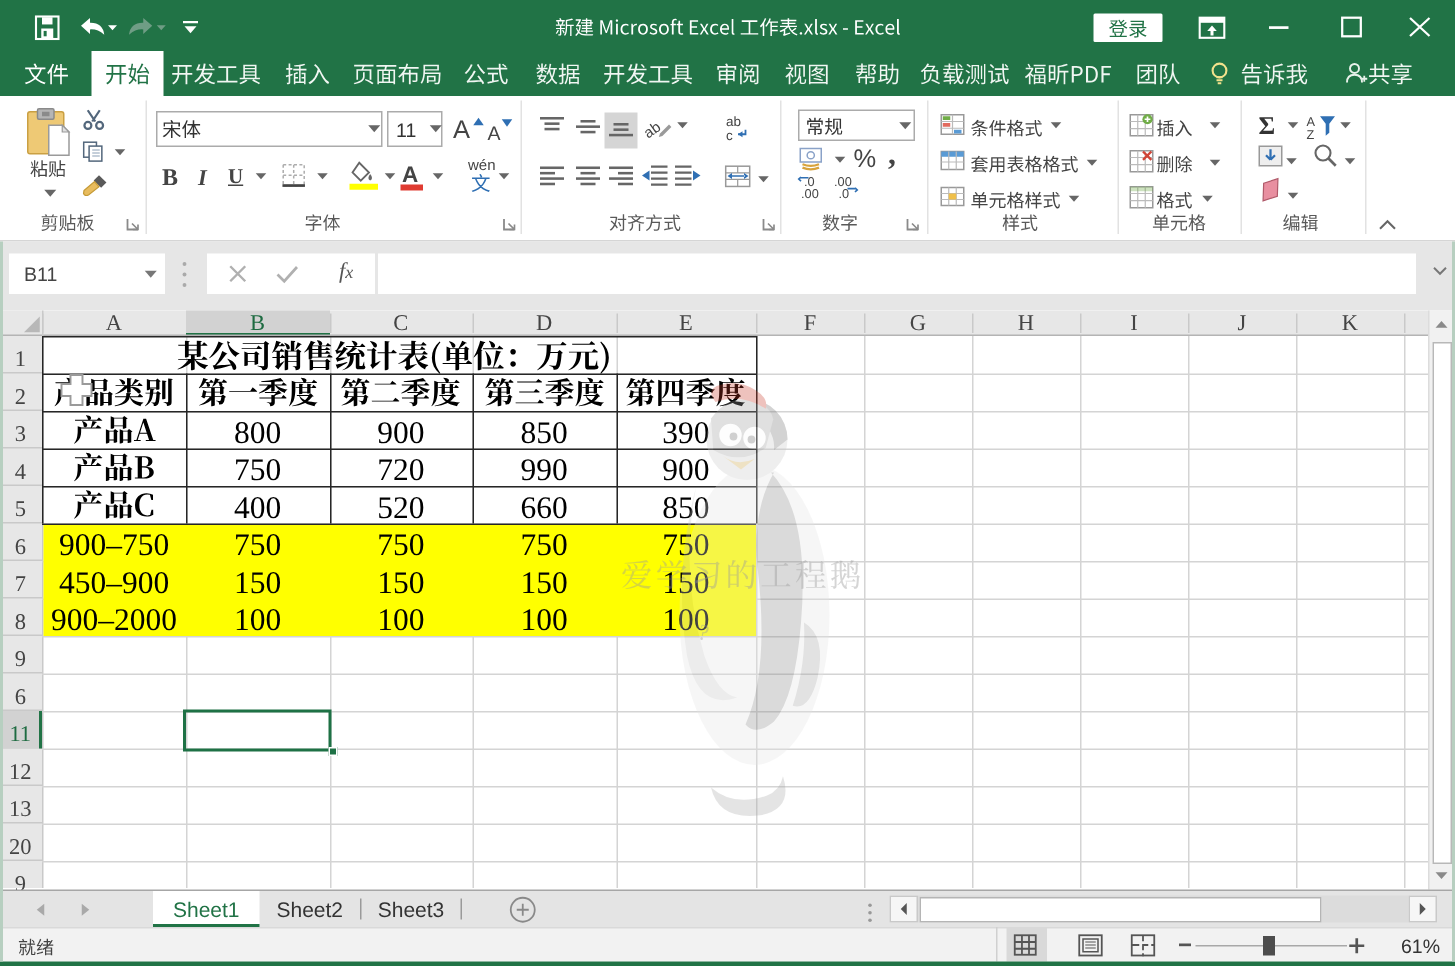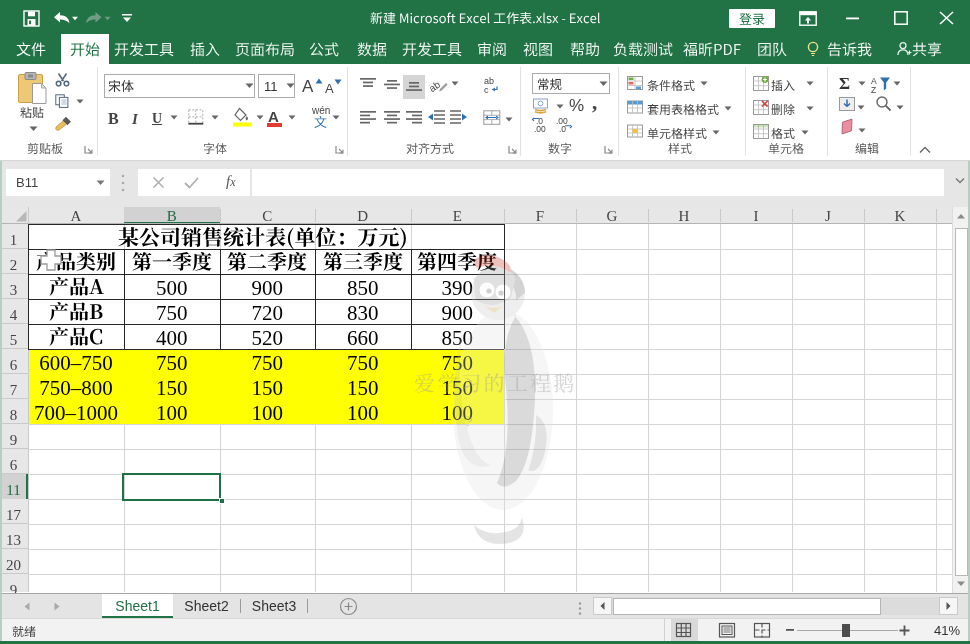--- a/index.html
+++ b/index.html
@@ -507,21 +507,21 @@
 <div style="position:absolute;left:0px;top:257.0px;width:27px;height:16px;font:15px &quot;Liberation Serif&quot;,serif;color:#444;text-align:center">2</div>
 <div style="position:absolute;left:0px;top:282.0px;width:27px;height:16px;font:15px &quot;Liberation Serif&quot;,serif;color:#444;text-align:center">3</div>
 <div style="position:absolute;left:0px;top:307.0px;width:27px;height:16px;font:15px &quot;Liberation Serif&quot;,serif;color:#444;text-align:center">4</div>
 <div style="position:absolute;left:0px;top:332.0px;width:27px;height:16px;font:15px &quot;Liberation Serif&quot;,serif;color:#444;text-align:center">5</div>
 <div style="position:absolute;left:0px;top:357.0px;width:27px;height:16px;font:15px &quot;Liberation Serif&quot;,serif;color:#444;text-align:center">6</div>
 <div style="position:absolute;left:0px;top:382.0px;width:27px;height:16px;font:15px &quot;Liberation Serif&quot;,serif;color:#444;text-align:center">7</div>
 <div style="position:absolute;left:0px;top:407.0px;width:27px;height:16px;font:15px &quot;Liberation Serif&quot;,serif;color:#444;text-align:center">8</div>
 <div style="position:absolute;left:0px;top:432.0px;width:27px;height:16px;font:15px &quot;Liberation Serif&quot;,serif;color:#444;text-align:center">9</div>
 <div style="position:absolute;left:0px;top:457.0px;width:27px;height:16px;font:15px &quot;Liberation Serif&quot;,serif;color:#444;text-align:center">6</div>
 <div style="position:absolute;left:0px;top:482.0px;width:27px;height:16px;font:15px &quot;Liberation Serif&quot;,serif;color:#1e6b41;text-align:center">11</div>
-<div style="position:absolute;left:0px;top:507.0px;width:27px;height:16px;font:15px &quot;Liberation Serif&quot;,serif;color:#444;text-align:center">17</div>
+<div style="position:absolute;left:0px;top:507.0px;width:27px;height:16px;font:15px &quot;Liberation Serif&quot;,serif;color:#444;text-align:center">12</div>
 <div style="position:absolute;left:0px;top:532.0px;width:27px;height:16px;font:15px &quot;Liberation Serif&quot;,serif;color:#444;text-align:center">13</div>
 <div style="position:absolute;left:0px;top:557.0px;width:27px;height:16px;font:15px &quot;Liberation Serif&quot;,serif;color:#444;text-align:center">20</div>
 <div style="position:absolute;left:0px;top:582.0px;width:27px;height:16px;font:15px &quot;Liberation Serif&quot;,serif;color:#444;text-align:center">9</div>
 <div style="position:absolute;left:28px;top:249.0px;width:924px;height:1px;background:#d4d4d4"></div>
 <div style="position:absolute;left:28px;top:274.0px;width:924px;height:1px;background:#d4d4d4"></div>
 <div style="position:absolute;left:28px;top:299.0px;width:924px;height:1px;background:#d4d4d4"></div>
 <div style="position:absolute;left:28px;top:324.0px;width:924px;height:1px;background:#d4d4d4"></div>
 <div style="position:absolute;left:28px;top:349.0px;width:924px;height:1px;background:#d4d4d4"></div>
 <div style="position:absolute;left:28px;top:374.0px;width:924px;height:1px;background:#d4d4d4"></div>
 <div style="position:absolute;left:28px;top:399.0px;width:924px;height:1px;background:#d4d4d4"></div>
@@ -577,47 +577,47 @@
     </svg>
 <svg class="tx" style="left:48.5px;top:294.0px" width="55" height="1">
       <path fill="#000" d="M2.8 -9.2V-9.9L5.5 -9H5.1V-6.7Q5.1 -5.8 5 -4.7Q4.8 -3.6 4.4 -2.4Q3.9 -1.2 3 -0.1Q2.1 1 0.6 1.8L0.4 1.7Q1.5 0.4 2 -1.1Q2.5 -2.5 2.6 -4Q2.8 -5.4 2.8 -6.7V-9ZM16.2 -10.6Q16.2 -10.6 16.4 -10.4Q16.7 -10.2 17 -10Q17.4 -9.7 17.8 -9.4Q18.3 -9 18.6 -8.7Q18.5 -8.6 18.4 -8.5Q18.2 -8.4 18 -8.4H4.2V-9H14.9ZM15.6 -12.6Q15.6 -12.5 15.4 -12.3Q15.2 -12.2 14.9 -12.2Q14.5 -11.7 14 -11Q13.5 -10.4 12.9 -9.8Q12.3 -9.1 11.7 -8.6H11.4Q11.7 -9.2 11.9 -10.1Q12.1 -10.9 12.3 -11.8Q12.5 -12.6 12.7 -13.3ZM5.9 -13.3Q7.2 -12.9 8 -12.4Q8.7 -11.9 9 -11.3Q9.2 -10.8 9.1 -10.3Q9 -9.8 8.7 -9.5Q8.3 -9.2 7.8 -9.2Q7.3 -9.2 6.8 -9.7Q6.8 -10.3 6.6 -10.9Q6.5 -11.5 6.2 -12.1Q6 -12.7 5.7 -13.2ZM16.9 -15.7Q16.9 -15.7 17.1 -15.5Q17.4 -15.3 17.7 -15Q18.1 -14.7 18.5 -14.4Q18.9 -14.1 19.3 -13.8Q19.2 -13.5 18.7 -13.5H1.1L0.9 -14.1H15.6ZM8.4 -17.1Q9.7 -17.1 10.4 -16.8Q11.2 -16.5 11.5 -16Q11.8 -15.6 11.7 -15.2Q11.7 -14.7 11.3 -14.4Q11 -14.1 10.6 -14.1Q10.1 -14.1 9.6 -14.4Q9.5 -15.1 9.1 -15.8Q8.7 -16.5 8.2 -17Z M24.8 -15.5V-16.5L27.2 -15.5H34.1V-15H27.1V-8.8Q27.1 -8.7 26.8 -8.5Q26.5 -8.3 26.1 -8.2Q25.6 -8.1 25.1 -8.1H24.8ZM32.9 -15.5H32.7L33.8 -16.7L36.1 -15Q36 -14.9 35.8 -14.8Q35.5 -14.6 35.2 -14.6V-8.9Q35.2 -8.8 34.9 -8.6Q34.6 -8.5 34.1 -8.4Q33.7 -8.2 33.3 -8.2H32.9ZM26 -10.4H34.1V-9.8H26ZM21.6 -6.8V-7.8L24 -6.8H28V-6.3H23.9V0.9Q23.9 1 23.6 1.1Q23.3 1.3 22.9 1.5Q22.5 1.6 22 1.6H21.6ZM26.8 -6.8H26.6L27.7 -8L29.9 -6.3Q29.8 -6.2 29.6 -6.1Q29.4 -5.9 29.1 -5.9V0.6Q29.1 0.7 28.7 0.8Q28.4 1 28 1.1Q27.6 1.2 27.2 1.2H26.8ZM22.5 -1H27.8V-0.4H22.5ZM30.8 -6.8V-7.8L33.2 -6.8H37.5V-6.3H33.1V0.9Q33.1 1 32.8 1.2Q32.5 1.3 32.1 1.5Q31.7 1.6 31.2 1.6H30.8ZM36.1 -6.8H35.9L37 -8L39.3 -6.3Q39.2 -6.2 39 -6.1Q38.8 -5.9 38.5 -5.9V0.8Q38.5 0.8 38.1 1Q37.8 1.1 37.4 1.2Q36.9 1.3 36.5 1.3H36.1ZM31.6 -1H37.2V-0.4H31.6Z M40.3 0V-0.7L42.3 -0.9H42.6L44.8 -0.7V0ZM41.7 0 46.6 -14.9H48.4L53.4 0H50.6L46.3 -13.1H46.7L46.7 -12.8L42.6 0ZM43.9 -4.8 44 -5.5H50.4L50.5 -4.8ZM48.2 0V-0.7L50.9 -0.9H51.9L54.7 -0.7V0Z"></path>
     </svg>
 <svg class="tx" style="left:48.9px;top:319.0px" width="54" height="1">
       <path fill="#000" d="M2.8 -9.2V-9.9L5.5 -9H5.1V-6.7Q5.1 -5.8 5 -4.7Q4.8 -3.6 4.4 -2.4Q3.9 -1.2 3 -0.1Q2.1 1 0.6 1.8L0.4 1.7Q1.5 0.4 2 -1.1Q2.5 -2.5 2.6 -4Q2.8 -5.4 2.8 -6.7V-9ZM16.2 -10.6Q16.2 -10.6 16.4 -10.4Q16.7 -10.2 17 -10Q17.4 -9.7 17.8 -9.4Q18.3 -9 18.6 -8.7Q18.5 -8.6 18.4 -8.5Q18.2 -8.4 18 -8.4H4.2V-9H14.9ZM15.6 -12.6Q15.6 -12.5 15.4 -12.3Q15.2 -12.2 14.9 -12.2Q14.5 -11.7 14 -11Q13.5 -10.4 12.9 -9.8Q12.3 -9.1 11.7 -8.6H11.4Q11.7 -9.2 11.9 -10.1Q12.1 -10.9 12.3 -11.8Q12.5 -12.6 12.7 -13.3ZM5.9 -13.3Q7.2 -12.9 8 -12.4Q8.7 -11.9 9 -11.3Q9.2 -10.8 9.1 -10.3Q9 -9.8 8.7 -9.5Q8.3 -9.2 7.8 -9.2Q7.3 -9.2 6.8 -9.7Q6.8 -10.3 6.6 -10.9Q6.5 -11.5 6.2 -12.1Q6 -12.7 5.7 -13.2ZM16.9 -15.7Q16.9 -15.7 17.1 -15.5Q17.4 -15.3 17.7 -15Q18.1 -14.7 18.5 -14.4Q18.9 -14.1 19.3 -13.8Q19.2 -13.5 18.7 -13.5H1.1L0.9 -14.1H15.6ZM8.4 -17.1Q9.7 -17.1 10.4 -16.8Q11.2 -16.5 11.5 -16Q11.8 -15.6 11.7 -15.2Q11.7 -14.7 11.3 -14.4Q11 -14.1 10.6 -14.1Q10.1 -14.1 9.6 -14.4Q9.5 -15.1 9.1 -15.8Q8.7 -16.5 8.2 -17Z M24.8 -15.5V-16.5L27.2 -15.5H34.1V-15H27.1V-8.8Q27.1 -8.7 26.8 -8.5Q26.5 -8.3 26.1 -8.2Q25.6 -8.1 25.1 -8.1H24.8ZM32.9 -15.5H32.7L33.8 -16.7L36.1 -15Q36 -14.9 35.8 -14.8Q35.5 -14.6 35.2 -14.6V-8.9Q35.2 -8.8 34.9 -8.6Q34.6 -8.5 34.1 -8.4Q33.7 -8.2 33.3 -8.2H32.9ZM26 -10.4H34.1V-9.8H26ZM21.6 -6.8V-7.8L24 -6.8H28V-6.3H23.9V0.9Q23.9 1 23.6 1.1Q23.3 1.3 22.9 1.5Q22.5 1.6 22 1.6H21.6ZM26.8 -6.8H26.6L27.7 -8L29.9 -6.3Q29.8 -6.2 29.6 -6.1Q29.4 -5.9 29.1 -5.9V0.6Q29.1 0.7 28.7 0.8Q28.4 1 28 1.1Q27.6 1.2 27.2 1.2H26.8ZM22.5 -1H27.8V-0.4H22.5ZM30.8 -6.8V-7.8L33.2 -6.8H37.5V-6.3H33.1V0.9Q33.1 1 32.8 1.2Q32.5 1.3 32.1 1.5Q31.7 1.6 31.2 1.6H30.8ZM36.1 -6.8H35.9L37 -8L39.3 -6.3Q39.2 -6.2 39 -6.1Q38.8 -5.9 38.5 -5.9V0.8Q38.5 0.8 38.1 1Q37.8 1.1 37.4 1.2Q36.9 1.3 36.5 1.3H36.1ZM31.6 -1H37.2V-0.4H31.6Z M40.9 0V-0.7L44 -0.9H44.3V0ZM42.8 0Q42.8 -1.7 42.8 -3.5Q42.8 -5.3 42.8 -7.1V-8Q42.8 -9.7 42.8 -11.4Q42.8 -13.1 42.8 -14.8H45.7Q45.6 -13.1 45.6 -11.4Q45.6 -9.7 45.6 -7.9V-7.5Q45.6 -5.4 45.6 -3.6Q45.6 -1.8 45.7 0ZM44.3 0V-0.7H46.9Q48.6 -0.7 49.6 -1.6Q50.6 -2.4 50.6 -4Q50.6 -5.7 49.6 -6.6Q48.7 -7.4 46.7 -7.4H44.3V-8.1H46.6Q48.2 -8.1 49.1 -8.9Q49.9 -9.7 49.9 -11.3Q49.9 -12.6 49.2 -13.3Q48.5 -14.1 46.8 -14.1H44.3V-14.8H47.6Q49.4 -14.8 50.5 -14.4Q51.6 -13.9 52.1 -13.1Q52.6 -12.4 52.6 -11.3Q52.6 -10.5 52.2 -9.8Q51.7 -9 50.7 -8.5Q49.6 -8 47.7 -7.8L47.8 -7.9Q49.8 -7.8 51.1 -7.3Q52.3 -6.8 52.9 -6Q53.5 -5.2 53.5 -4.1Q53.5 -3.3 53.2 -2.6Q52.9 -1.9 52.1 -1.3Q51.4 -0.7 50.2 -0.4Q48.9 0 47.1 0ZM40.9 -14.2V-14.8H44.3V-13.9H44Z"></path>
     </svg>
 <svg class="tx" style="left:49.0px;top:344.0px" width="54" height="1">
       <path fill="#000" d="M2.8 -9.2V-9.9L5.5 -9H5.1V-6.7Q5.1 -5.8 5 -4.7Q4.8 -3.6 4.4 -2.4Q3.9 -1.2 3 -0.1Q2.1 1 0.6 1.8L0.4 1.7Q1.5 0.4 2 -1.1Q2.5 -2.5 2.6 -4Q2.8 -5.4 2.8 -6.7V-9ZM16.2 -10.6Q16.2 -10.6 16.4 -10.4Q16.7 -10.2 17 -10Q17.4 -9.7 17.8 -9.4Q18.3 -9 18.6 -8.7Q18.5 -8.6 18.4 -8.5Q18.2 -8.4 18 -8.4H4.2V-9H14.9ZM15.6 -12.6Q15.6 -12.5 15.4 -12.3Q15.2 -12.2 14.9 -12.2Q14.5 -11.7 14 -11Q13.5 -10.4 12.9 -9.8Q12.3 -9.1 11.7 -8.6H11.4Q11.7 -9.2 11.9 -10.1Q12.1 -10.9 12.3 -11.8Q12.5 -12.6 12.7 -13.3ZM5.9 -13.3Q7.2 -12.9 8 -12.4Q8.7 -11.9 9 -11.3Q9.2 -10.8 9.1 -10.3Q9 -9.8 8.7 -9.5Q8.3 -9.2 7.8 -9.2Q7.3 -9.2 6.8 -9.7Q6.8 -10.3 6.6 -10.9Q6.5 -11.5 6.2 -12.1Q6 -12.7 5.7 -13.2ZM16.9 -15.7Q16.9 -15.7 17.1 -15.5Q17.4 -15.3 17.7 -15Q18.1 -14.7 18.5 -14.4Q18.9 -14.1 19.3 -13.8Q19.2 -13.5 18.7 -13.5H1.1L0.9 -14.1H15.6ZM8.4 -17.1Q9.7 -17.1 10.4 -16.8Q11.2 -16.5 11.5 -16Q11.8 -15.6 11.7 -15.2Q11.7 -14.7 11.3 -14.4Q11 -14.1 10.6 -14.1Q10.1 -14.1 9.6 -14.4Q9.5 -15.1 9.1 -15.8Q8.7 -16.5 8.2 -17Z M24.8 -15.5V-16.5L27.2 -15.5H34.1V-15H27.1V-8.8Q27.1 -8.7 26.8 -8.5Q26.5 -8.3 26.1 -8.2Q25.6 -8.1 25.1 -8.1H24.8ZM32.9 -15.5H32.7L33.8 -16.7L36.1 -15Q36 -14.9 35.8 -14.8Q35.5 -14.6 35.2 -14.6V-8.9Q35.2 -8.8 34.9 -8.6Q34.6 -8.5 34.1 -8.4Q33.7 -8.2 33.3 -8.2H32.9ZM26 -10.4H34.1V-9.8H26ZM21.6 -6.8V-7.8L24 -6.8H28V-6.3H23.9V0.9Q23.9 1 23.6 1.1Q23.3 1.3 22.9 1.5Q22.5 1.6 22 1.6H21.6ZM26.8 -6.8H26.6L27.7 -8L29.9 -6.3Q29.8 -6.2 29.6 -6.1Q29.4 -5.9 29.1 -5.9V0.6Q29.1 0.7 28.7 0.8Q28.4 1 28 1.1Q27.6 1.2 27.2 1.2H26.8ZM22.5 -1H27.8V-0.4H22.5ZM30.8 -6.8V-7.8L33.2 -6.8H37.5V-6.3H33.1V0.9Q33.1 1 32.8 1.2Q32.5 1.3 32.1 1.5Q31.7 1.6 31.2 1.6H30.8ZM36.1 -6.8H35.9L37 -8L39.3 -6.3Q39.2 -6.2 39 -6.1Q38.8 -5.9 38.5 -5.9V0.8Q38.5 0.8 38.1 1Q37.8 1.1 37.4 1.2Q36.9 1.3 36.5 1.3H36.1ZM31.6 -1H37.2V-0.4H31.6Z M48.7 0.4Q47 0.4 45.6 -0.1Q44.2 -0.6 43.2 -1.6Q42.1 -2.5 41.5 -4Q41 -5.4 41 -7.3Q41 -9.2 41.5 -10.7Q42.1 -12.2 43.2 -13.2Q44.3 -14.2 45.7 -14.7Q47.1 -15.2 48.7 -15.2Q50.1 -15.2 51 -14.9Q52 -14.6 53 -14.1L53 -10.6H51.9L50.8 -14.6L52.3 -14.1V-13.4Q51.5 -14 50.8 -14.2Q50 -14.4 49.2 -14.4Q47.7 -14.4 46.5 -13.7Q45.3 -12.9 44.6 -11.3Q43.9 -9.8 43.9 -7.4Q43.9 -5 44.6 -3.5Q45.3 -1.9 46.5 -1.1Q47.7 -0.4 49.2 -0.4Q50.1 -0.4 50.8 -0.6Q51.6 -0.9 52.4 -1.5V-0.8L51 -0.3L52 -4.2H53.1L53.2 -0.8Q52.2 -0.2 51.1 0.1Q50 0.4 48.7 0.4Z"></path>
     </svg>
-<div style="position:absolute;left:136.75px;top:279.0px;width:70px;height:19px;font:21px &quot;Liberation Serif&quot;,serif;color:#000;text-align:center;line-height:19px">500</div>
+<div style="position:absolute;left:136.75px;top:279.0px;width:70px;height:19px;font:21px &quot;Liberation Serif&quot;,serif;color:#000;text-align:center;line-height:19px">800</div>
 <div style="position:absolute;left:232.25px;top:279.0px;width:70px;height:19px;font:21px &quot;Liberation Serif&quot;,serif;color:#000;text-align:center;line-height:19px">900</div>
 <div style="position:absolute;left:327.75px;top:279.0px;width:70px;height:19px;font:21px &quot;Liberation Serif&quot;,serif;color:#000;text-align:center;line-height:19px">850</div>
 <div style="position:absolute;left:422.25px;top:279.0px;width:70px;height:19px;font:21px &quot;Liberation Serif&quot;,serif;color:#000;text-align:center;line-height:19px">390</div>
 <div style="position:absolute;left:136.75px;top:304.0px;width:70px;height:19px;font:21px &quot;Liberation Serif&quot;,serif;color:#000;text-align:center;line-height:19px">750</div>
 <div style="position:absolute;left:232.25px;top:304.0px;width:70px;height:19px;font:21px &quot;Liberation Serif&quot;,serif;color:#000;text-align:center;line-height:19px">720</div>
-<div style="position:absolute;left:327.75px;top:304.0px;width:70px;height:19px;font:21px &quot;Liberation Serif&quot;,serif;color:#000;text-align:center;line-height:19px">830</div>
+<div style="position:absolute;left:327.75px;top:304.0px;width:70px;height:19px;font:21px &quot;Liberation Serif&quot;,serif;color:#000;text-align:center;line-height:19px">990</div>
 <div style="position:absolute;left:422.25px;top:304.0px;width:70px;height:19px;font:21px &quot;Liberation Serif&quot;,serif;color:#000;text-align:center;line-height:19px">900</div>
 <div style="position:absolute;left:136.75px;top:329.0px;width:70px;height:19px;font:21px &quot;Liberation Serif&quot;,serif;color:#000;text-align:center;line-height:19px">400</div>
 <div style="position:absolute;left:232.25px;top:329.0px;width:70px;height:19px;font:21px &quot;Liberation Serif&quot;,serif;color:#000;text-align:center;line-height:19px">520</div>
 <div style="position:absolute;left:327.75px;top:329.0px;width:70px;height:19px;font:21px &quot;Liberation Serif&quot;,serif;color:#000;text-align:center;line-height:19px">660</div>
 <div style="position:absolute;left:422.25px;top:329.0px;width:70px;height:19px;font:21px &quot;Liberation Serif&quot;,serif;color:#000;text-align:center;line-height:19px">850</div>
 <div style="position:absolute;left:136.75px;top:354.0px;width:70px;height:19px;font:21px &quot;Liberation Serif&quot;,serif;color:#000;text-align:center;line-height:19px">750</div>
 <div style="position:absolute;left:232.25px;top:354.0px;width:70px;height:19px;font:21px &quot;Liberation Serif&quot;,serif;color:#000;text-align:center;line-height:19px">750</div>
 <div style="position:absolute;left:327.75px;top:354.0px;width:70px;height:19px;font:21px &quot;Liberation Serif&quot;,serif;color:#000;text-align:center;line-height:19px">750</div>
 <div style="position:absolute;left:422.25px;top:354.0px;width:70px;height:19px;font:21px &quot;Liberation Serif&quot;,serif;color:#000;text-align:center;line-height:19px">750</div>
 <div style="position:absolute;left:136.75px;top:379.0px;width:70px;height:19px;font:21px &quot;Liberation Serif&quot;,serif;color:#000;text-align:center;line-height:19px">150</div>
 <div style="position:absolute;left:232.25px;top:379.0px;width:70px;height:19px;font:21px &quot;Liberation Serif&quot;,serif;color:#000;text-align:center;line-height:19px">150</div>
 <div style="position:absolute;left:327.75px;top:379.0px;width:70px;height:19px;font:21px &quot;Liberation Serif&quot;,serif;color:#000;text-align:center;line-height:19px">150</div>
 <div style="position:absolute;left:422.25px;top:379.0px;width:70px;height:19px;font:21px &quot;Liberation Serif&quot;,serif;color:#000;text-align:center;line-height:19px">150</div>
 <div style="position:absolute;left:136.75px;top:404.0px;width:70px;height:19px;font:21px &quot;Liberation Serif&quot;,serif;color:#000;text-align:center;line-height:19px">100</div>
 <div style="position:absolute;left:232.25px;top:404.0px;width:70px;height:19px;font:21px &quot;Liberation Serif&quot;,serif;color:#000;text-align:center;line-height:19px">100</div>
 <div style="position:absolute;left:327.75px;top:404.0px;width:70px;height:19px;font:21px &quot;Liberation Serif&quot;,serif;color:#000;text-align:center;line-height:19px">100</div>
 <div style="position:absolute;left:422.25px;top:404.0px;width:70px;height:19px;font:21px &quot;Liberation Serif&quot;,serif;color:#000;text-align:center;line-height:19px">100</div>
-<div style="position:absolute;left:26.0px;top:354.0px;width:100px;height:19px;font:21px &quot;Liberation Serif&quot;,serif;color:#000;text-align:center;line-height:19px">600–750</div>
-<div style="position:absolute;left:26.0px;top:379.0px;width:100px;height:19px;font:21px &quot;Liberation Serif&quot;,serif;color:#000;text-align:center;line-height:19px">750–800</div>
-<div style="position:absolute;left:26.0px;top:404.0px;width:100px;height:19px;font:21px &quot;Liberation Serif&quot;,serif;color:#000;text-align:center;line-height:19px">700–1000</div>
+<div style="position:absolute;left:26.0px;top:354.0px;width:100px;height:19px;font:21px &quot;Liberation Serif&quot;,serif;color:#000;text-align:center;line-height:19px">900–750</div>
+<div style="position:absolute;left:26.0px;top:379.0px;width:100px;height:19px;font:21px &quot;Liberation Serif&quot;,serif;color:#000;text-align:center;line-height:19px">450–900</div>
+<div style="position:absolute;left:26.0px;top:404.0px;width:100px;height:19px;font:21px &quot;Liberation Serif&quot;,serif;color:#000;text-align:center;line-height:19px">900–2000</div>
 <div style="position:absolute;left:122px;top:472.5px;width:99px;height:28px;border:2px solid #1e7145"></div>
 <div style="position:absolute;left:218.5px;top:497.5px;width:6px;height:6px;background:#1e7145;border:1px solid #fff"></div>
 <svg style="position:absolute;left:40px;top:249px;overflow:visible;" width="22" height="22">
       <path d="M7 1 h8 v6 h6 v8 h-6 v6 h-8 v-6 h-6 v-8 h6 z" fill="#fff" stroke="#9a9a9a" stroke-width="1.3"></path>
     </svg>
 <svg style="position:absolute;left:448px;top:255px;overflow:visible" width="120" height="300" opacity="0.30">
       <ellipse cx="55" cy="155" rx="50" ry="100" fill="#e3e3e3"></ellipse>
       <circle cx="50" cy="38" r="27" fill="#c9c9c9"></circle>
       <path d="M50 11 a27 27 0 0 1 27 27 l-9 7 a21 21 0 0 0 -19 -23 z" fill="#707070"></path>
       <path d="M26 24 q14 -19 33 -10 q7 3.5 8.5 10.5 l-5 19 q-17 12 -35 1.5 z" fill="#9a9a9a"></path>
@@ -699,16 +699,16 @@
       <path d="M0.5 7 h5 m2 0 h4 m2 0 h2 M8 0.5 v4 m0 2 v4 m0 2 v2" stroke="#555" stroke-width="1.2"></path>
     </svg>
 <svg style="position:absolute;left:786px;top:628px;overflow:visible;" width="9" height="4">
       <rect x="0" y="1" width="8" height="1.8" fill="#555"></rect>
     </svg>
 <div style="position:absolute;left:797px;top:630px;width:101px;height:1px;background:#a8a8a8"></div>
 <div style="position:absolute;left:842px;top:624px;width:8px;height:13px;background:#4d4d4d"></div>
 <svg style="position:absolute;left:899px;top:625px;overflow:visible;" width="11" height="11">
       <path d="M5.5 0.5 v10 M0.5 5.5 h10" stroke="#555" stroke-width="1.8"></path>
     </svg>
-<div style="position:absolute;left:920px;top:623px;width:40px;height:15px;font:13px &quot;Liberation Sans&quot;,sans-serif;color:#333;text-align:right">41%</div>
+<div style="position:absolute;left:920px;top:623px;width:40px;height:15px;font:13px &quot;Liberation Sans&quot;,sans-serif;color:#333;text-align:right">61%</div>
 <div style="position:absolute;left:0px;top:641px;width:970px;height:3px;background:#217346"></div>
 <div style="position:absolute;left:0px;top:161px;width:2px;height:480px;background:#b7cfc0"></div>
 <div style="position:absolute;left:968px;top:161px;width:2px;height:480px;background:#b7cfc0"></div>
   </div>
 </body></html>

